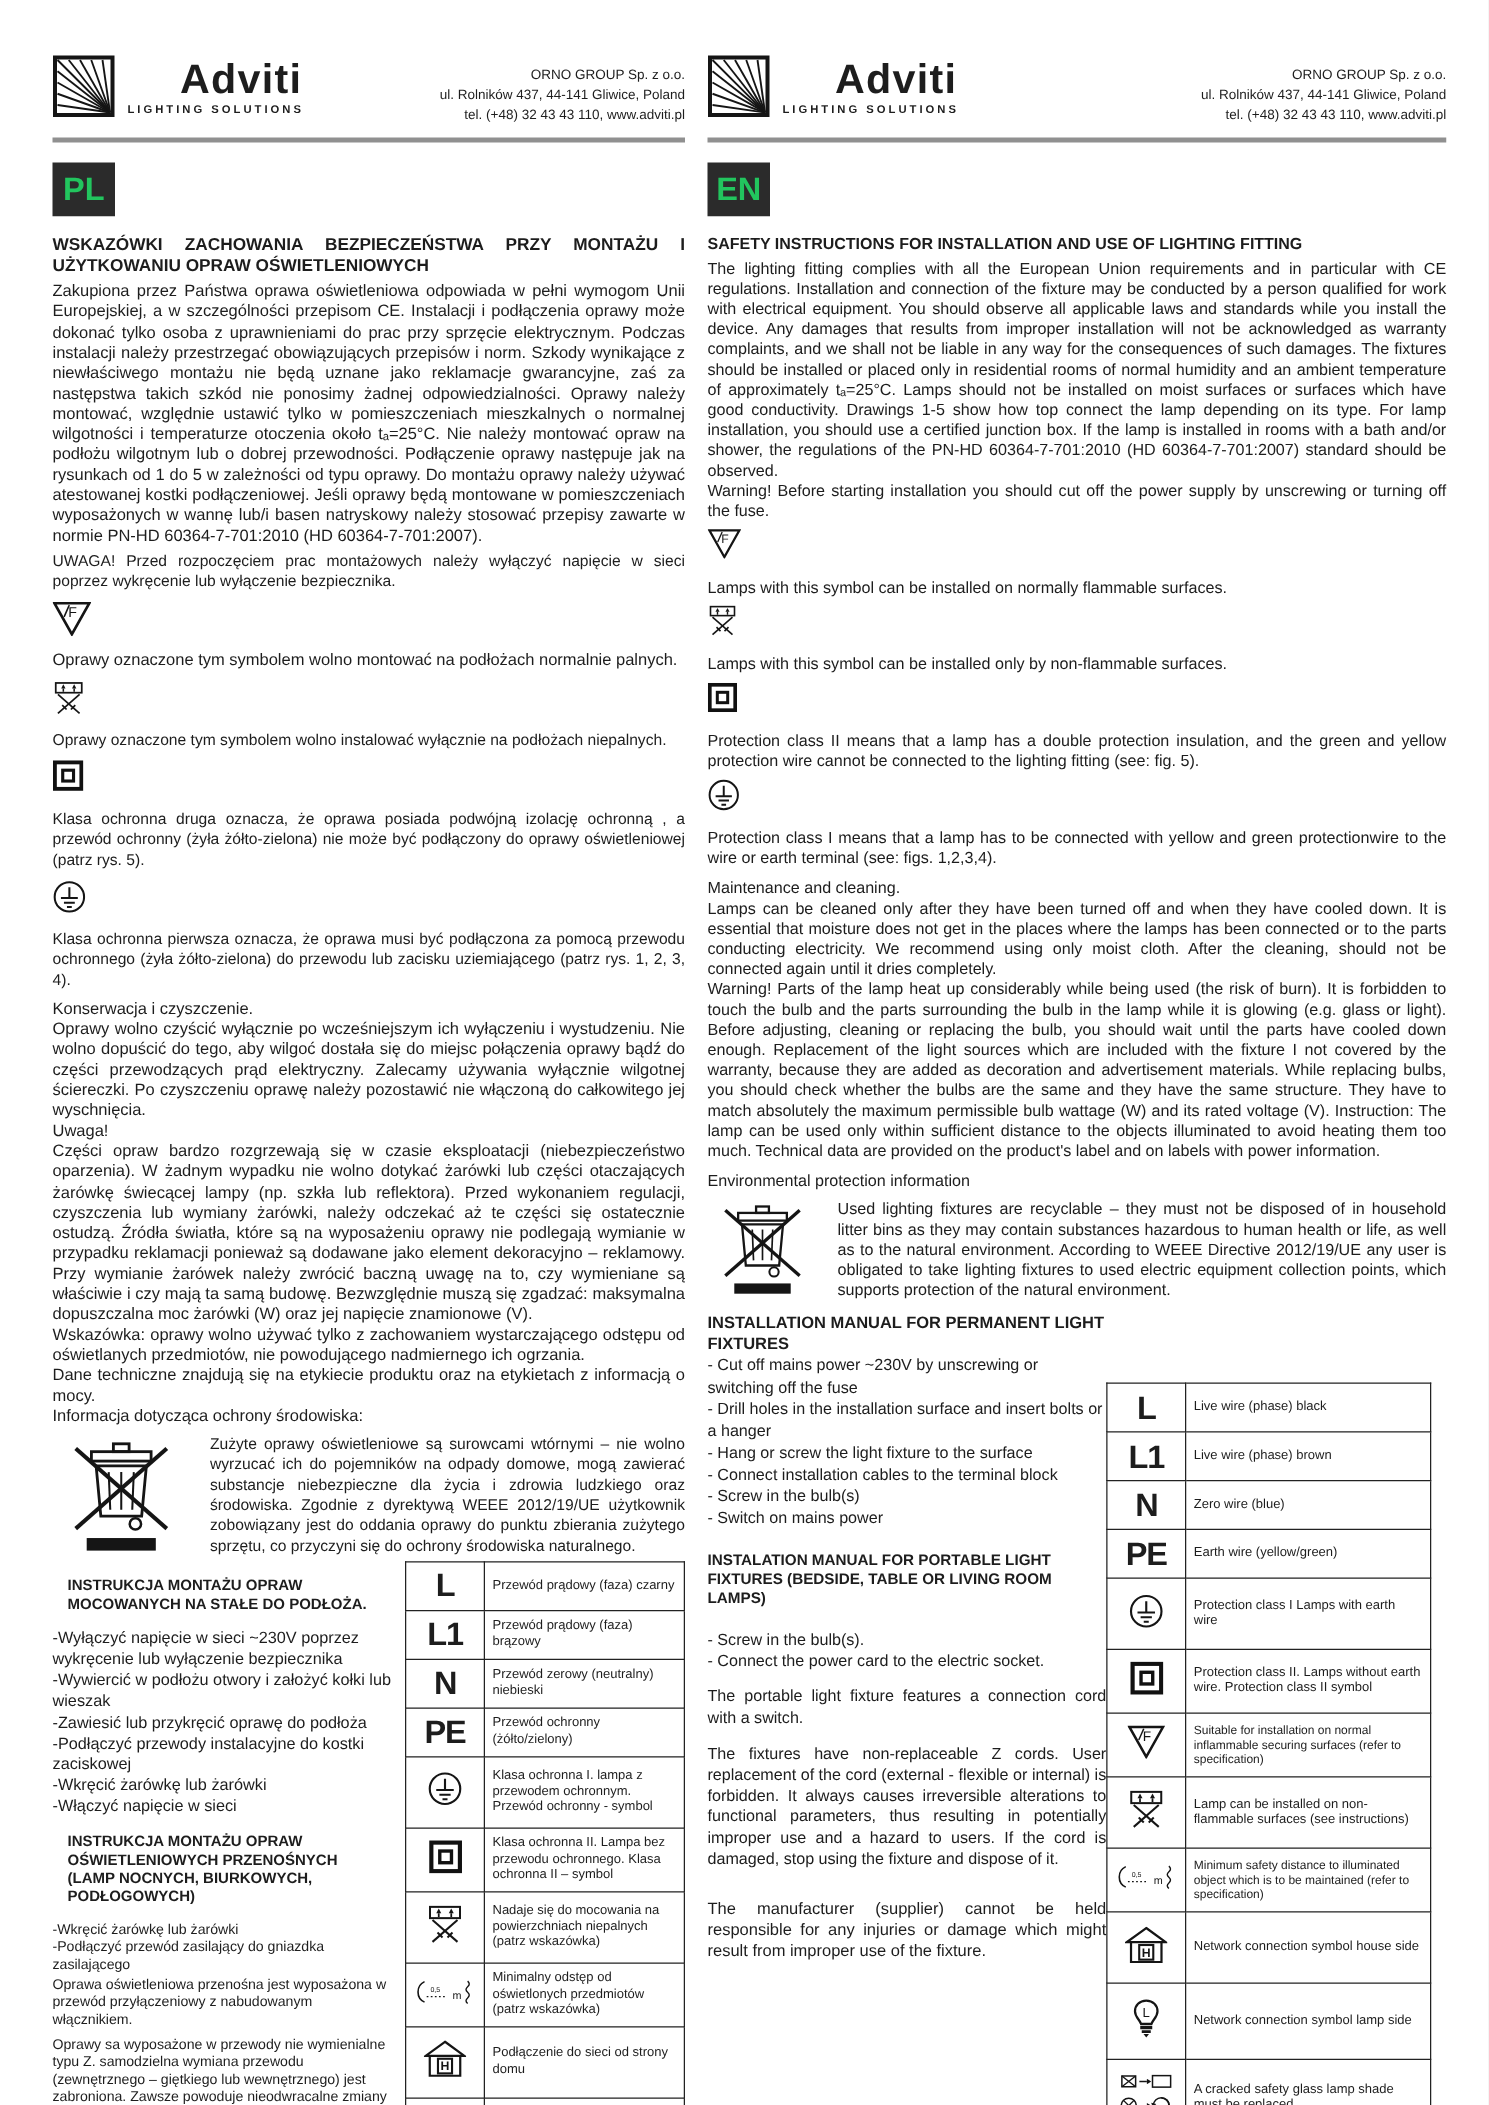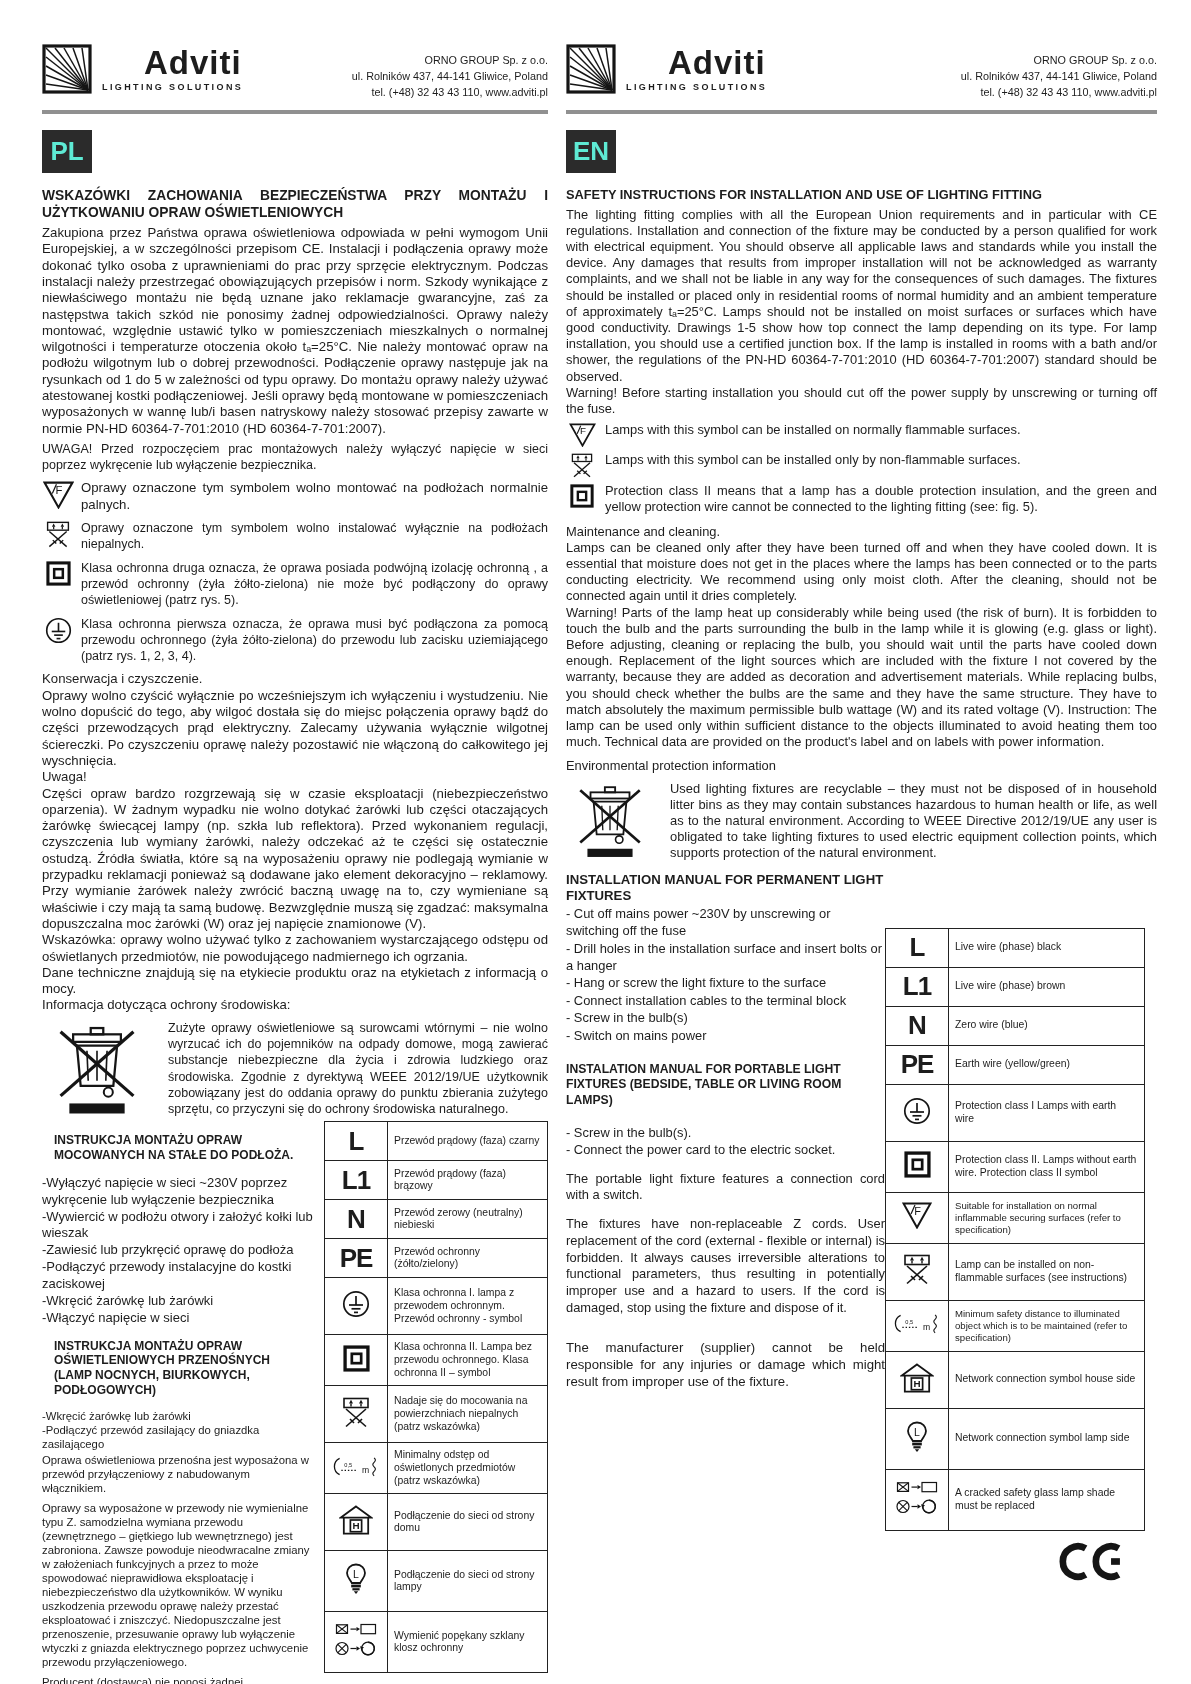--- a/index.html
+++ b/index.html
@@ -10,31 +10,31 @@
   .col-en{left:566px;width:591px;}
 
   
   .hdr{display:flex;justify-content:space-between;align-items:flex-start;}
   .logo-wrap{display:flex;gap:10px;align-items:center;}
   .brand-name{font-size:33px;font-weight:bold;letter-spacing:1px;line-height:1;margin-left:42px;}
   .brand-sub{font-size:9px;font-weight:bold;letter-spacing:2.4px;margin-top:3px;}
   .company{text-align:right;font-size:10.8px;line-height:1.5;margin-top:8px;}
   .divider{height:4px;background:#909090;margin-top:9px;}
 
-  .badge{margin-top:16px;width:50px;height:43px;background:#2b2b2b;color:#5eead4;
+  .badge{margin-top:16px;width:50px;height:43px;background:#2b2b2b;color:#22c55e;
          display:flex;align-items:center;justify-content:center;font-weight:bold;font-size:26px;}
 
   .b{font-weight:normal;}
   .ttl{margin-top:14px;font-size:13.8px;font-weight:bold;text-align:justify;line-height:1.25;}
   .plp{font-size:13.2px;line-height:16.3px;text-align:justify;margin:0;}
   .enp{font-size:12.9px;line-height:16.2px;text-align:justify;margin:0;}
   .sm{font-size:12.5px;}
   .mt4{margin-top:4px;}.mt8{margin-top:8px;}.mt10{margin-top:10px;}
 
-  .symrow{display:flex;gap:7px;margin:7px 0;align-items:flex-start;}
+  .symrow{display:flex;gap:7px;margin:7px 0;align-items:flex-start;flex-direction:column;}
   .symrow .ib{flex:0 0 32px;display:flex;justify-content:center;padding-top:1px;}
   .symrow .st{flex:1;}
 
   .envrow{display:flex;gap:16px;margin-top:4px;align-items:flex-start;}
   .envicon{flex:0 0 110px;display:flex;justify-content:center;}
   .envicon.en{flex:0 0 88px;}
 
   .split{display:flex;align-items:flex-start;}
   .pl-split{gap:8px;margin-top:4px;}
   .pl-left{width:274px;}
@@ -378,20 +378,28 @@
       <span class="st enp">Lamps with this symbol can be installed only by non-flammable surfaces.</span>
     </div>
     <div class="symrow" style="margin:5px 0;">
       <span class="ib">
           <svg width="24" height="24">
             <use href="#s-c2"></use>
           </svg>
         </span>
       <span class="st enp">Protection class II means that a lamp has a double protection insulation, and the green and yellow protection wire cannot be connected to the lighting fitting (see: fig. 5).</span>
     </div>
+    <div class="symrow" style="margin:5px 0;">
+      <span class="ib">
+          <svg width="26" height="26">
+            <use href="#s-c1"></use>
+          </svg>
+        </span>
+      <span class="st enp">Protection class I means that a lamp has to be connected with yellow and green protectionwire to the wire or earth terminal (see: figs. 1,2,3,4).</span>
+    </div>
 
     <div class="enp b mt8">Maintenance and cleaning.</div>
     <p class="enp">Lamps can be cleaned only after they have been turned off and when they have cooled down. It is essential that moisture does not get in the places where the lamps has been connected or to the parts conducting electricity. We recommend using only moist cloth. After the cleaning, should not be connected again until it dries completely.</p>
     <p class="enp"><span class="b">Warning!</span><span> Parts of the lamp heat up considerably while being used (the risk of burn). It is forbidden to touch the bulb and the parts surrounding the bulb in the lamp while it is glowing (e.g. glass or light). Before adjusting, cleaning or replacing the bulb, you should wait until the parts have cooled down enough. Replacement of the light sources which are included with the fixture I not covered by the warranty, because they are added as decoration and advertisement materials. While replacing bulbs, you should check whether the bulbs are the same and they have the same structure. They have to match absolutely the maximum permissible bulb wattage (W) and its rated voltage (V). Instruction: The lamp can be used only within sufficient distance to the objects illuminated to avoid heating them too much. Technical data are provided on the product's label and on labels with power information.</span></p>
 
     <div class="enp b mt8">Environmental protection information</div>
     <div class="envrow">
       <span class="envicon en">
           <svg width="64" height="80">
             <use href="#s-weee"></use>

